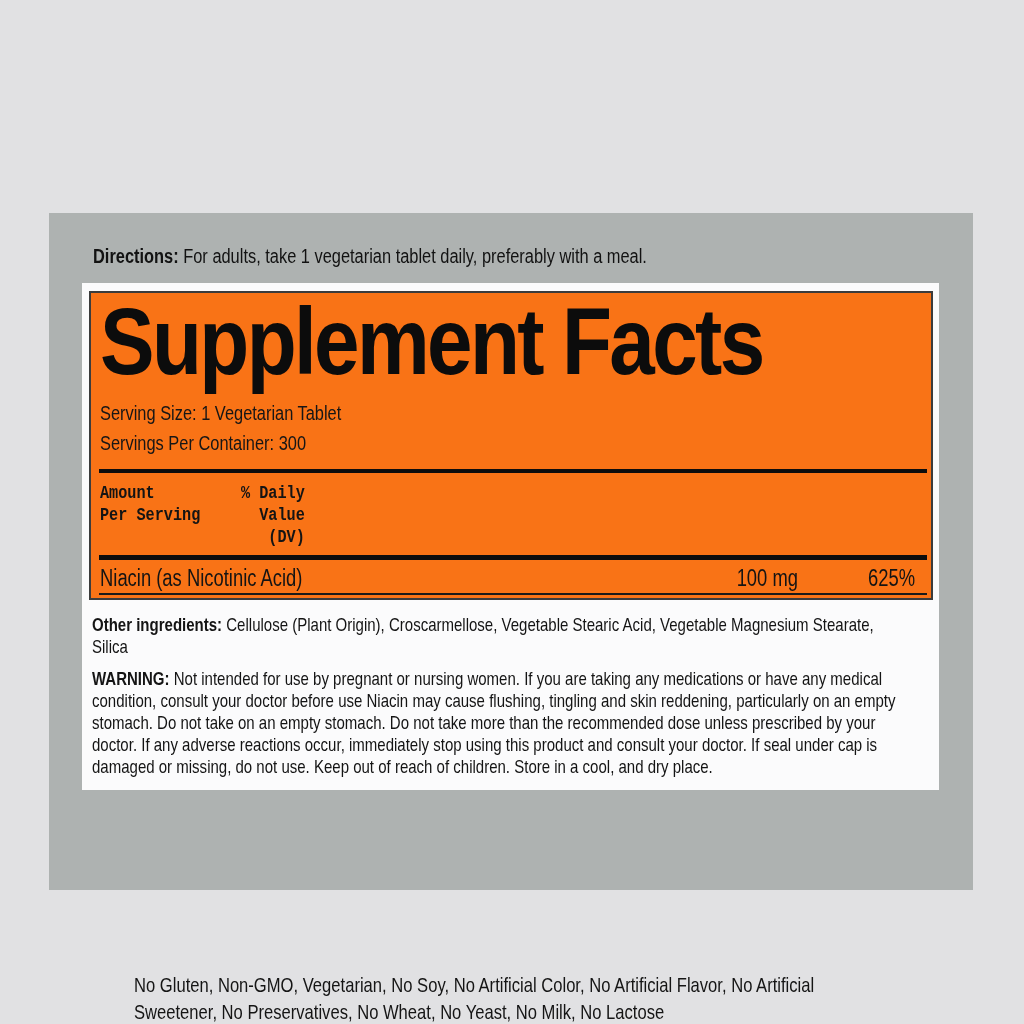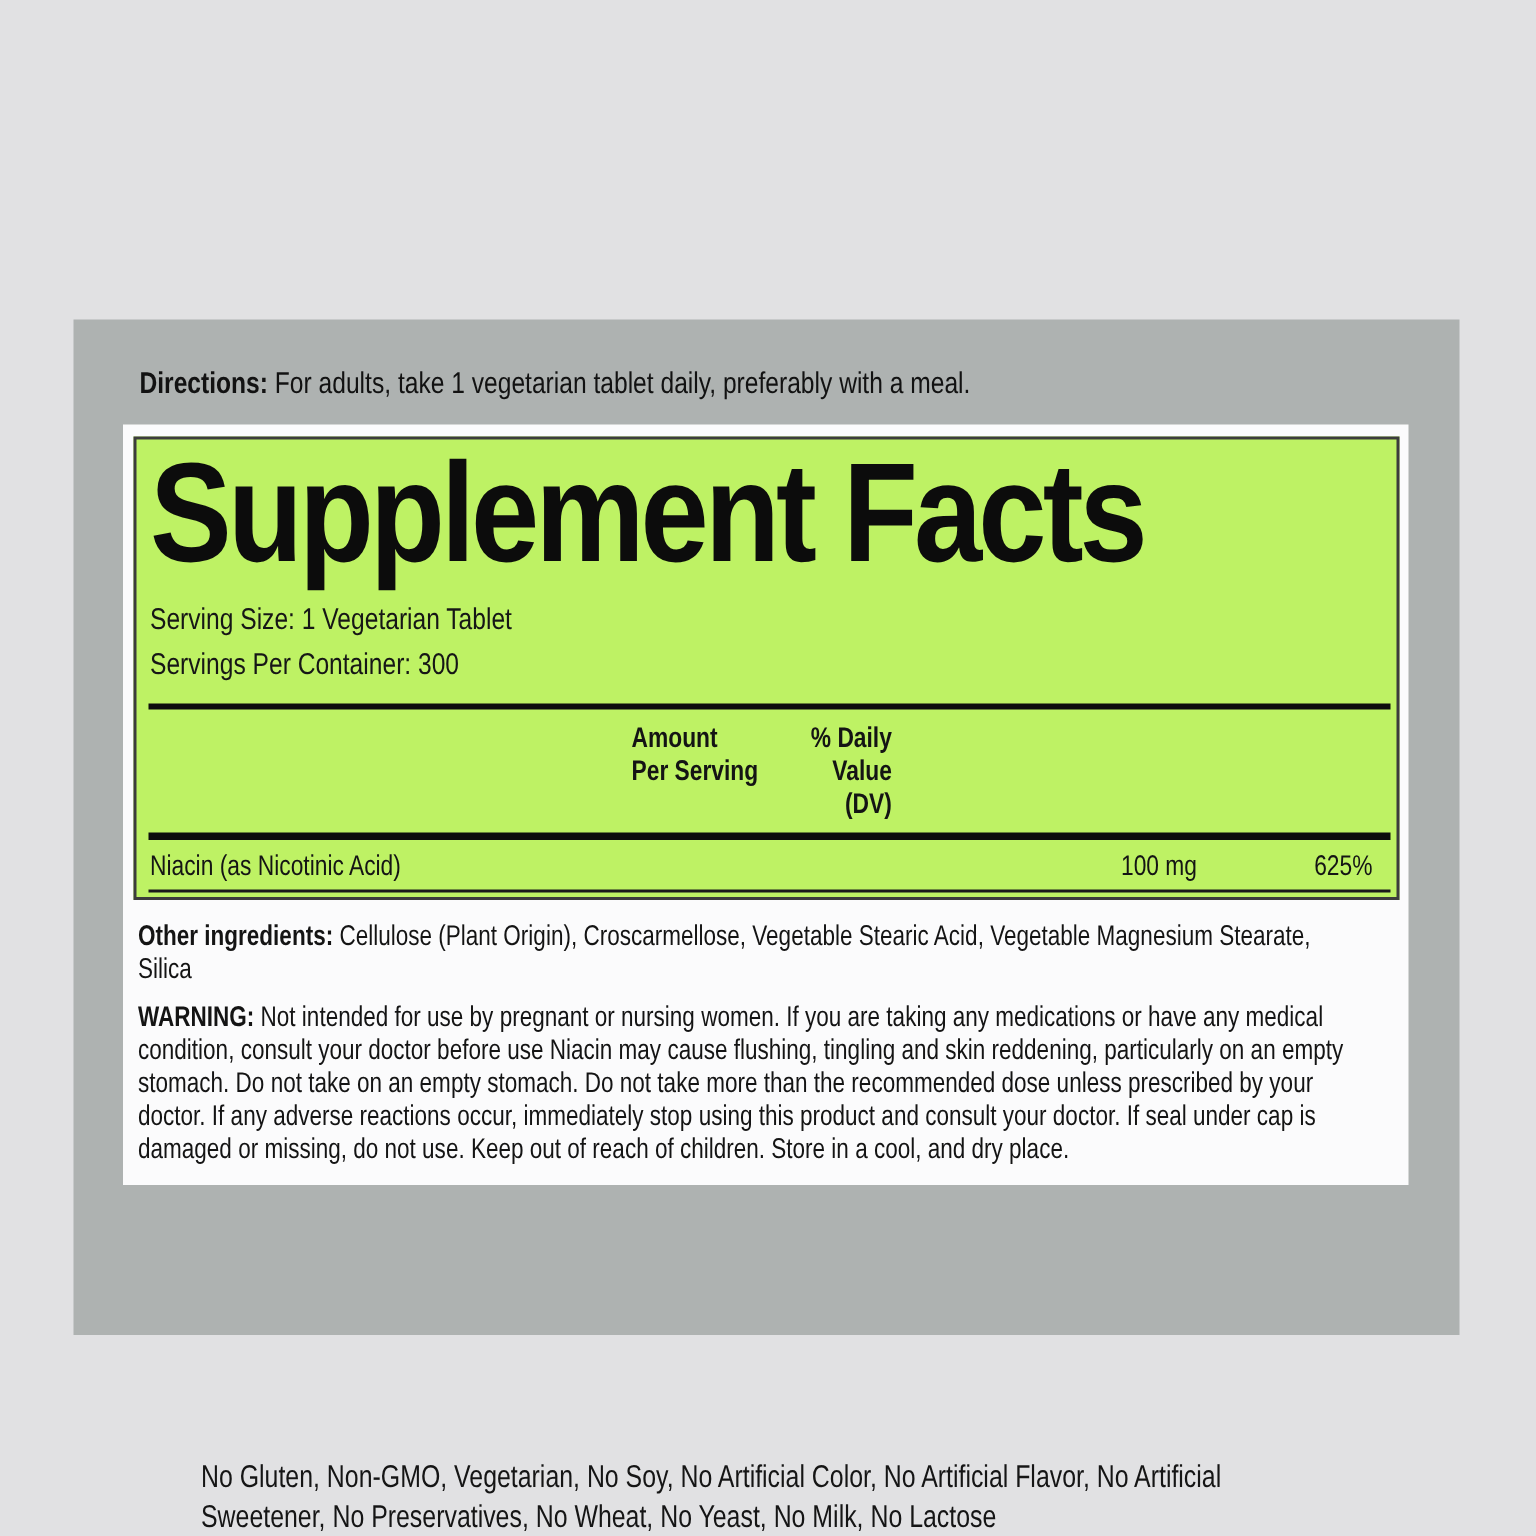--- a/index.html
+++ b/index.html
@@ -21,52 +21,52 @@
     transform:scaleX(0.82);transform-origin:left top;
     letter-spacing:0px;color:#121212;
   }
   .directions b{font-weight:bold;}
   .white-panel{
     position:absolute;left:33px;top:70px;width:857px;height:507px;
     background:#fbfbfc;
   }
   .facts-box{
     position:absolute;left:7px;top:8px;width:844px;height:309px;
-    background:#bef264;border:2px solid #3c3c3c;box-sizing:border-box;
+    background:#f97316;border:2px solid #3c3c3c;box-sizing:border-box;
   }
   .facts-title{
     margin:13px 0 0 9px;height:70px;line-height:72px;
     font-size:94px;font-weight:bold;letter-spacing:-3px;
     transform:scale(0.87,1);transform-origin:left top;
     white-space:pre;color:#0c0c0c;
   }
   .serving-block{
     margin:22px 0 0 9px;font-size:20px;line-height:30px;
     white-space:pre;transform:scaleX(0.82);transform-origin:left top;
     height:60px;color:#161616;
   }
   .bar-thin-top{height:4px;background:#0d0d0d;margin:11px 4px 0 8px;}
   .bar-thick{height:5px;background:#0d0d0d;margin:0 4px 0 8px;}
   .hairline{height:2px;background:#1a1a1a;margin:0 4px 0 8px;}
   .facts-header{
-    display:flex;justify-content:center;
-    padding:9px 16px 0 9px;height:73px;box-sizing:content-box;
+    display:flex;justify-content:flex-start;
+    padding:9px 16px 0 9px;height:73px;box-sizing:content-box;font-family:Liberation Mono, monospace;
   }
   .hdr-left{
     font-weight:bold;font-size:19px;line-height:22px;white-space:pre;
     transform:scaleX(0.8);transform-origin:left top;
   }
   .hdr-right{
     font-weight:bold;font-size:19px;line-height:22px;white-space:pre;
     text-align:right;transform:scaleX(0.8);transform-origin:right top;
   }
   .facts-row{
     display:flex;align-items:flex-start;
     padding:7px 16px 4px 9px;height:22px;
-    font-size:19px;line-height:22px;
+    font-size:23px;line-height:22px;
   }
   .cell-name{flex:1;white-space:pre;transform:scaleX(0.8);transform-origin:left top;}
   .cell-amount{width:110px;text-align:right;margin-right:27px;white-space:pre;
     transform:scaleX(0.8);transform-origin:right top;}
   .cell-dv{width:90px;text-align:right;white-space:pre;
     transform:scaleX(0.8);transform-origin:right top;}
   .para{
     position:absolute;left:10px;
     font-size:19px;line-height:22px;color:#141414;
     white-space:pre;transform:scaleX(0.79);transform-origin:left top;

